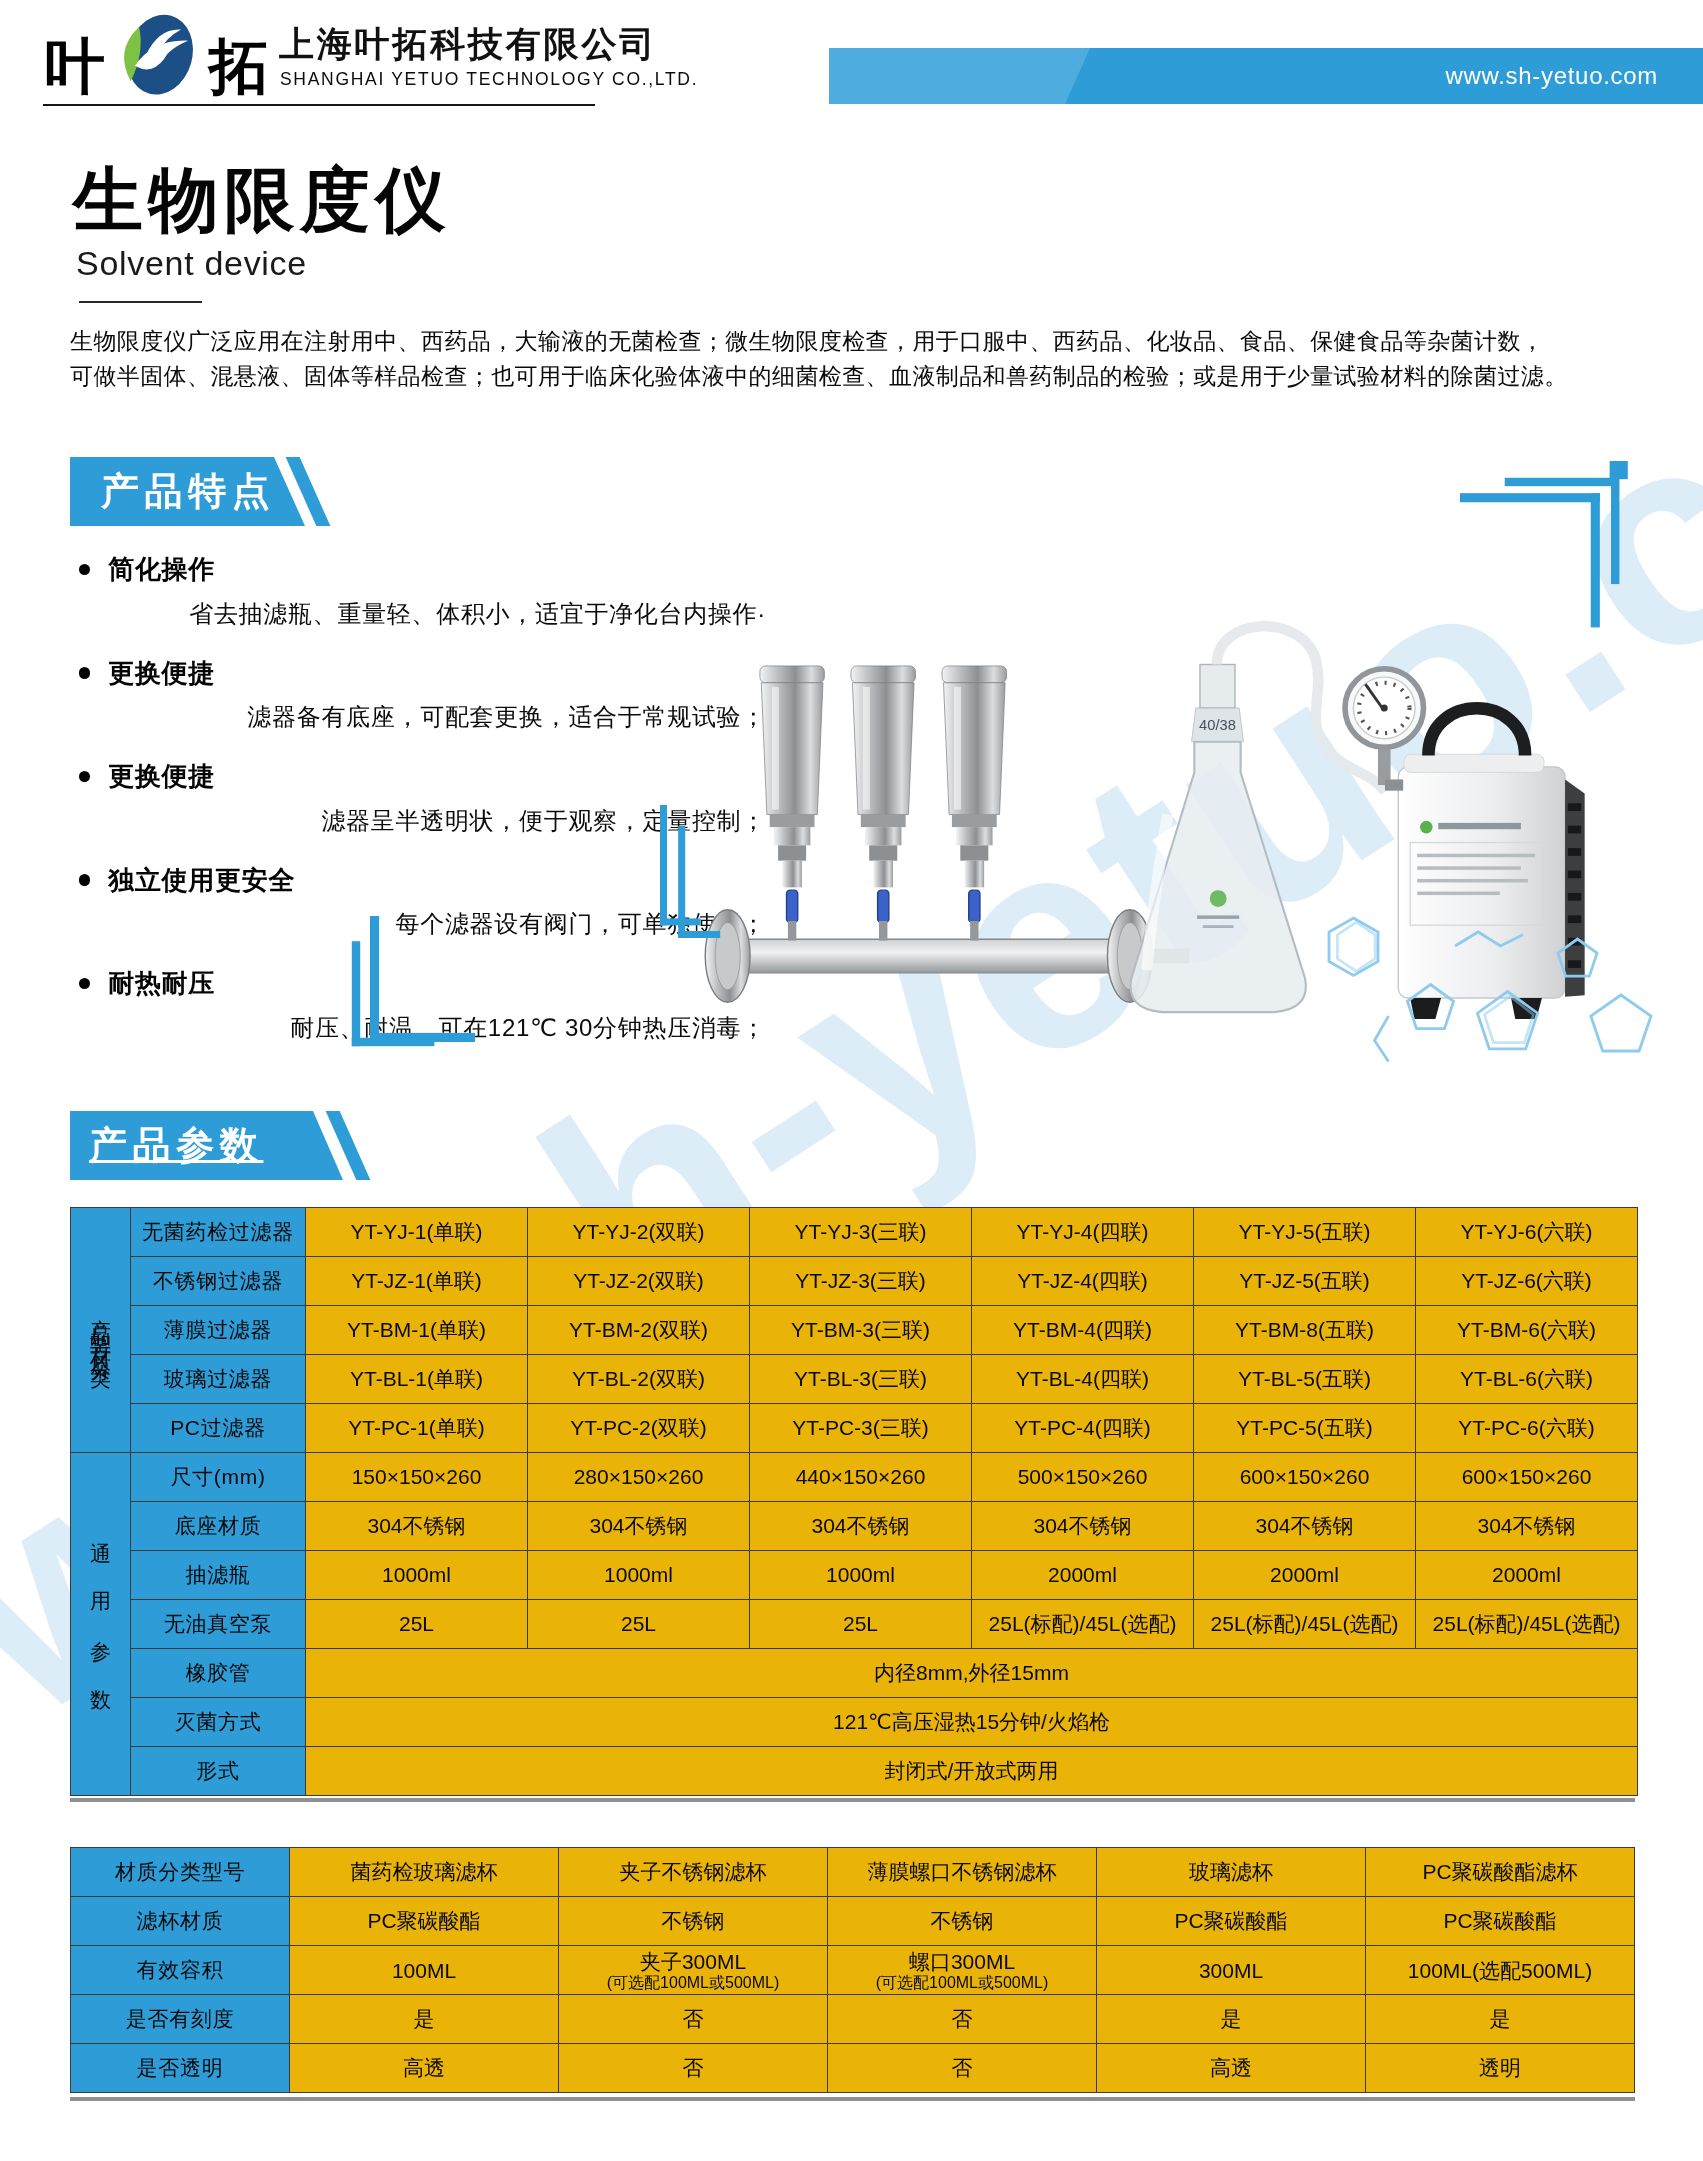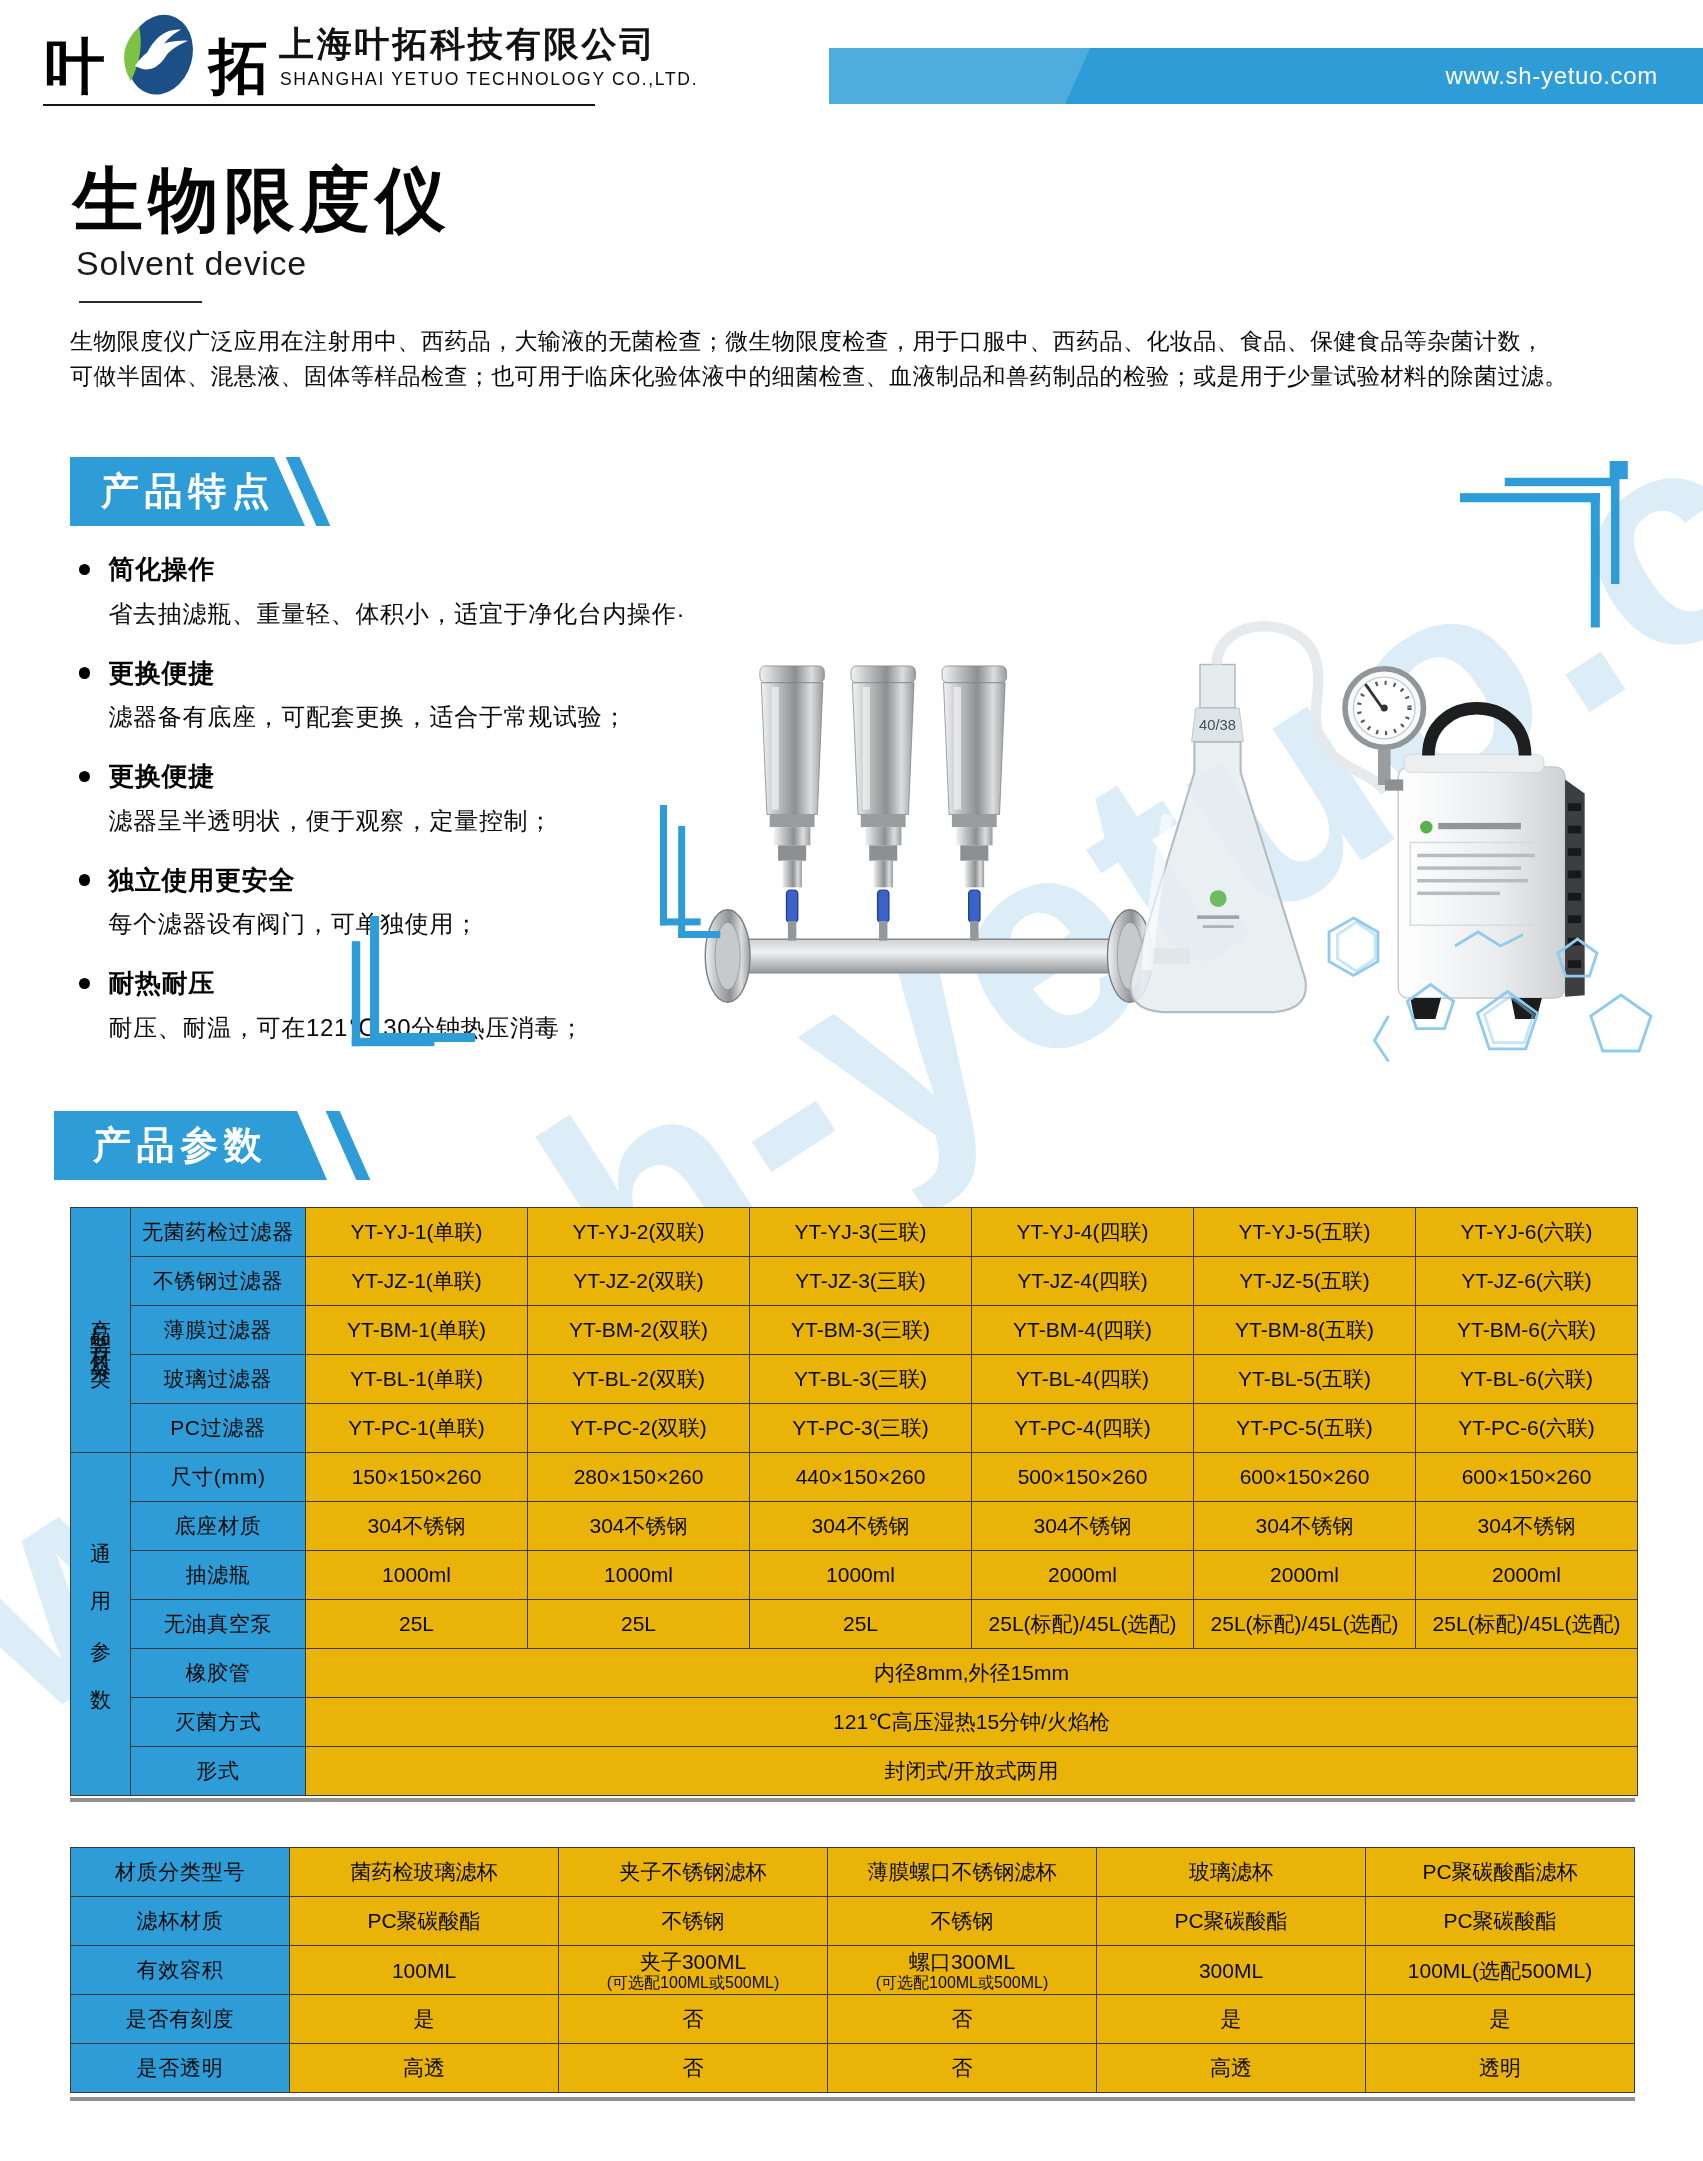--- a/index.html
+++ b/index.html
@@ -24,27 +24,27 @@
   
   .page-title{position:absolute;left:73px;top:154px;font-size:70px;font-weight:900;letter-spacing:5.6px;color:#050505;z-index:1;}
   .page-subtitle{position:absolute;left:76px;top:244px;font-size:34px;color:#1a1a1a;letter-spacing:0.7px;z-index:1;}
   .title-rule{position:absolute;left:79px;top:301px;width:123px;height:2.1px;background:#2a2a2a;z-index:1;}
   .description{position:absolute;left:70px;top:324px;width:1599px;font-size:23px;line-height:35px;
                color:#0b0b0b;letter-spacing:0.4px;z-index:1;}
   
   .section-badge{position:absolute;height:69px;background:#2E9CD6;color:#fff;display:flex;align-items:center;
                  font-size:38px;font-weight:700;letter-spacing:5.6px;z-index:1;}
   #badge-features{left:70px;top:457px;width:235px;clip-path:polygon(0 0,204px 0,235px 100%,0 100%);padding-left:31px;box-sizing:border-box;}
-  #badge-params{left:54px;top:1111px;width:273px;clip-path:polygon(0 0,243px 0,273px 100%,0 100%);padding-left:39px;box-sizing:border-box;}
+  #badge-params{left:70px;top:1111px;width:273px;clip-path:polygon(0 0,243px 0,273px 100%,0 100%);padding-left:19px;box-sizing:border-box;text-decoration:underline;}
   .badge-stripe{position:absolute;width:14px;height:69px;background:#2E9CD6;transform:skewX(24deg);z-index:1;}
   #stripe-features{left:301px;top:457px;}
   #stripe-params{left:341px;top:1111px;}
   
   .features{position:absolute;left:79px;top:552px;width:687px;z-index:1;}
-  .feature{margin-bottom:26px;}
+  .feature{margin-bottom:26px;text-align:right;}
   .feature-head{display:flex;align-items:center;}
   .bullet{width:11.2px;height:11.2px;border-radius:50%;background:#000;margin-right:18px;flex:0 0 auto;}
   .feature-title{font-size:26px;font-weight:800;color:#050505;letter-spacing:0.7px;}
   .feature-desc{margin-left:29.4px;margin-top:10.5px;font-size:24px;color:#0b0b0b;letter-spacing:0.7px;}
   
   .product-photo{position:absolute;left:673px;top:604px;width:939px;height:463px;z-index:1;}
   
   .deco{position:absolute;z-index:1;}
   
   .ptable{position:absolute;left:70px;border-collapse:collapse;table-layout:fixed;width:1565px;background:#eab308;z-index:1;}

